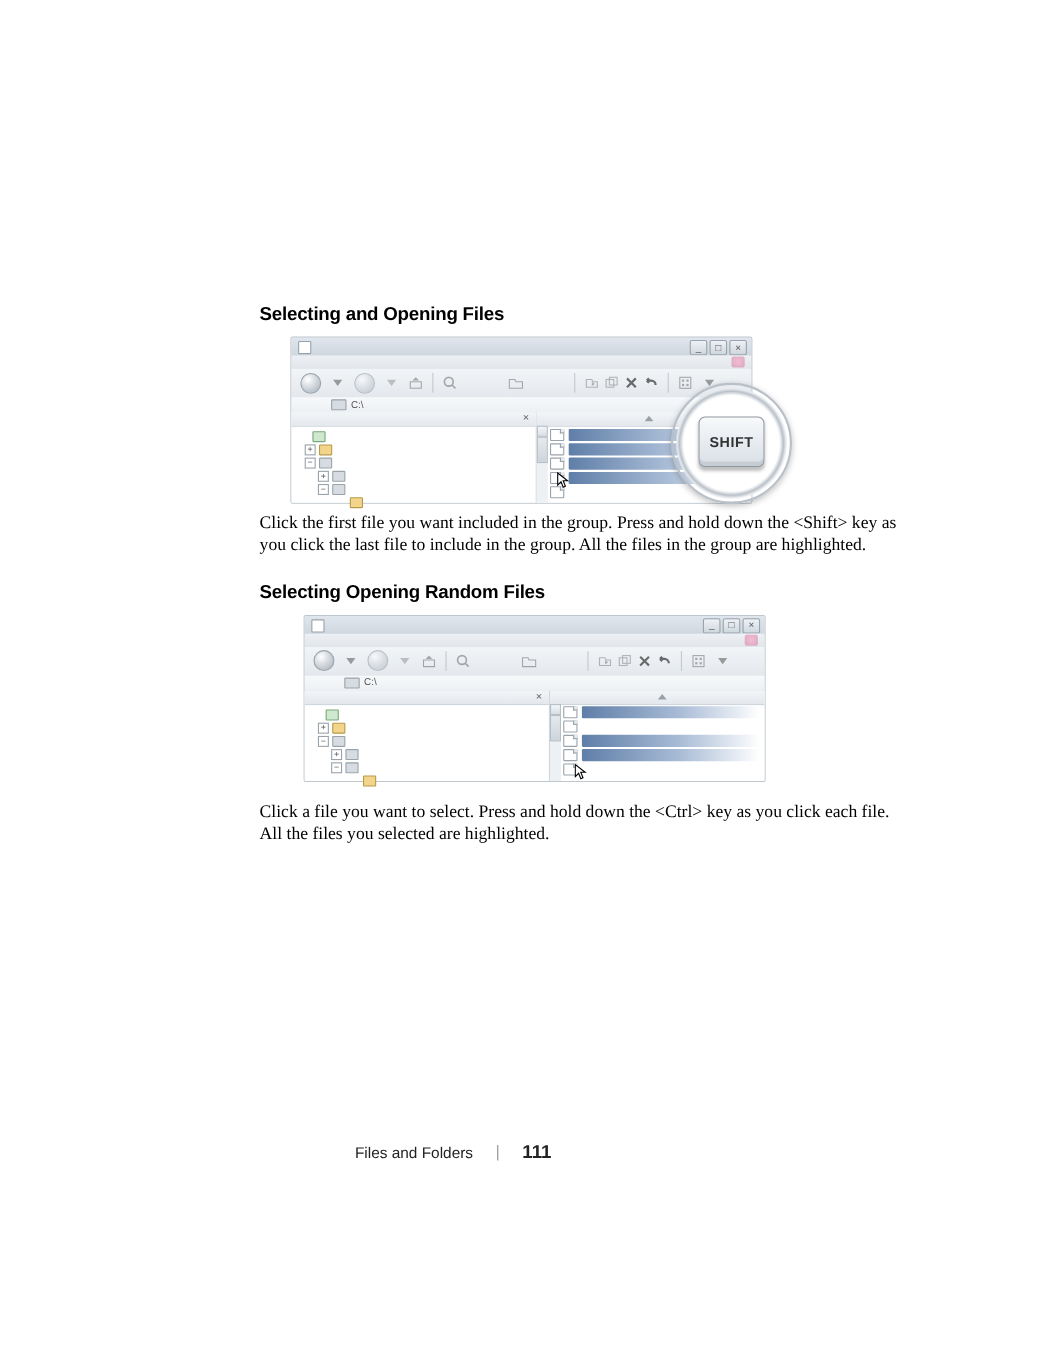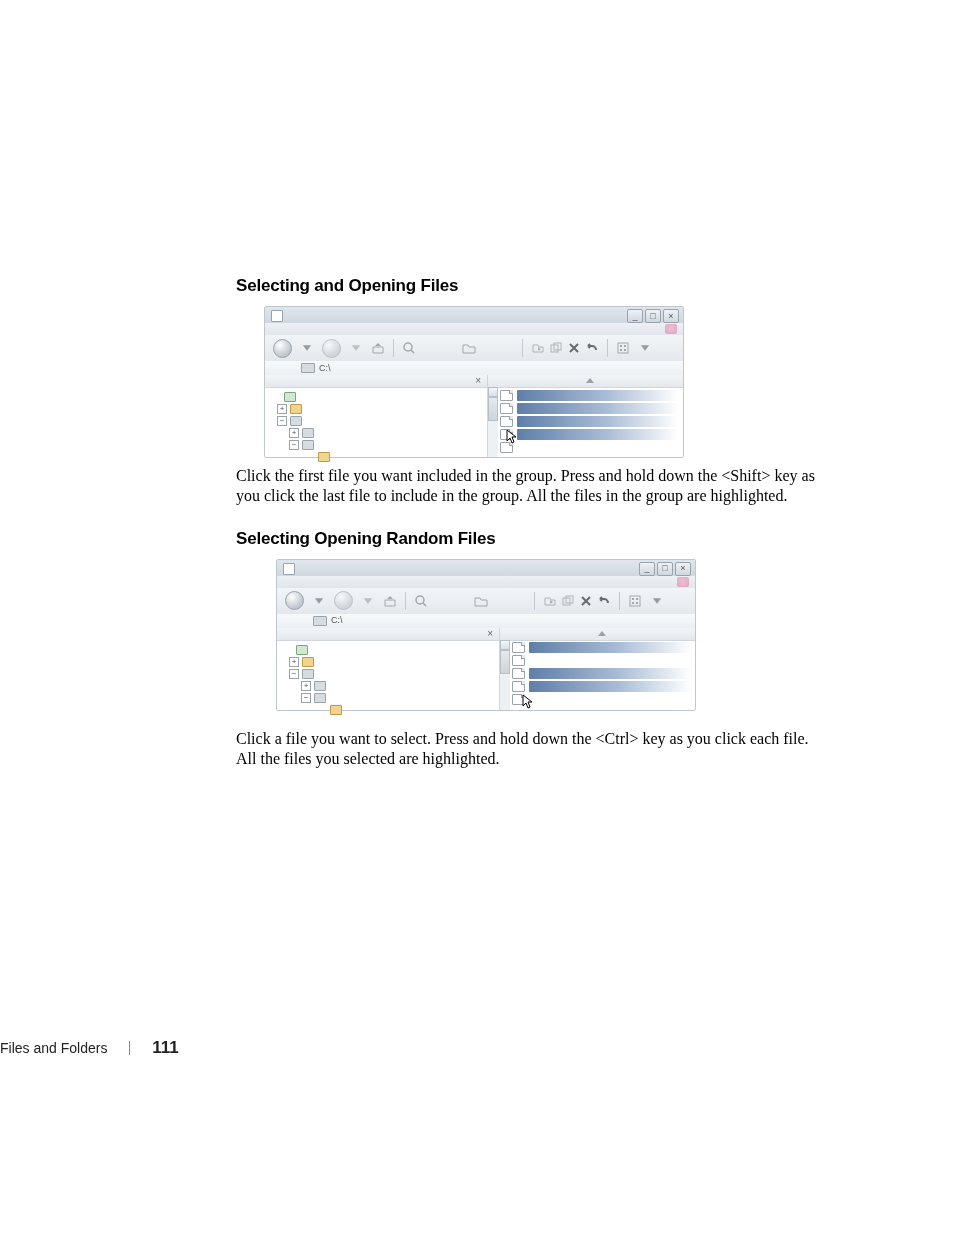--- a/index.html
+++ b/index.html
@@ -45,21 +45,21 @@
   .treeitems .nosq{width:10px;margin-right:3px}
   .treeitems .ico{width:10px;height:8px;background:#f2d58a;border:1px solid #b89a4a;border-radius:1px;margin-right:3px}
   .treeitems .ico.drv{background:#d6dce2;border-color:#9aa3ab}
   .treeitems .ico.desk{background:#cfe8cf;border-color:#7aa77a}
   .cursor{position:absolute;width:12px;height:16px;pointer-events:none}
   .cursor svg{width:12px;height:16px}
   .keycap-wrap{position:absolute;right:-36px;width:110px;height:110px}
   .keycap-ring{position:absolute;inset:0;border-radius:50%;background:radial-gradient(circle,#fff 58%,#e6eaee 60%,#b9c0c7 63%,#e6eaee 66%,rgba(0,0,0,0) 68%);border:2px solid #b9c0c7;box-shadow:0 2px 6px rgba(0,0,0,.25)}
   .keycap{position:absolute;left:50%;top:50%;transform:translate(-50%,-53%);width:58px;height:44px;border-radius:6px;background:linear-gradient(#f7f9fb,#d9dfe5);border:1px solid #8f979f;box-shadow:inset 0 -4px 0 #c6cdd4, 0 3px 3px rgba(0,0,0,.25);display:flex;align-items:center;justify-content:center;font:bold 13px/1 Arial;color:#333;letter-spacing:.5px}
   .keycap.narrow{width:52px}
-  .footer{position:absolute;bottom:193px;left:0;right:130px;text-align:left;font-family:Arial,Helvetica,sans-serif;font-size:14px;color:#222}
+  .footer{position:absolute;bottom:193px;left:0;right:130px;text-align:center;font-family:Arial,Helvetica,sans-serif;font-size:14px;color:#222}
   .footer .sep{display:inline-block;width:1px;height:14px;background:#888;vertical-align:-2px;margin:0 18px}
   .footer .pg{font-weight:bold;font-size:17px}
   strong.kbd{font-weight:normal}
   
   .svgico{display:block}
 </style>
 </head>
 <body>
 
 <div class="page">
@@ -221,20 +221,24 @@
               </div>
           </div>
           <div class="cursor" style="left:18px;top:54px">
             <svg viewBox="0 0 12 16">
                 <path d="M1 1l0 11 3-3 2 5 2-1-2-5 4 0z" fill="#fff" stroke="#000" stroke-width="1"></path>
               </svg>
           </div>
         </div>
       </div>
     </div>
+    <div class="keycap-wrap" style="top:42px">
+      <div class="keycap-ring"></div>
+      <div class="keycap">SHIFT</div>
+    </div>
   </div>
 
   <p class="para">
     <span>Click the first file you want included in the group. Press and hold down the </span><strong class="kbd">&lt;Shift&gt;</strong><span> key as you click the last file to include in the group. All the files in the group are highlighted.</span>
   </p>
 
   <div class="heading">Selecting Opening Random Files</div>
 
   <div class="figure" style="margin-left:40px">
     <div class="fig-win">

